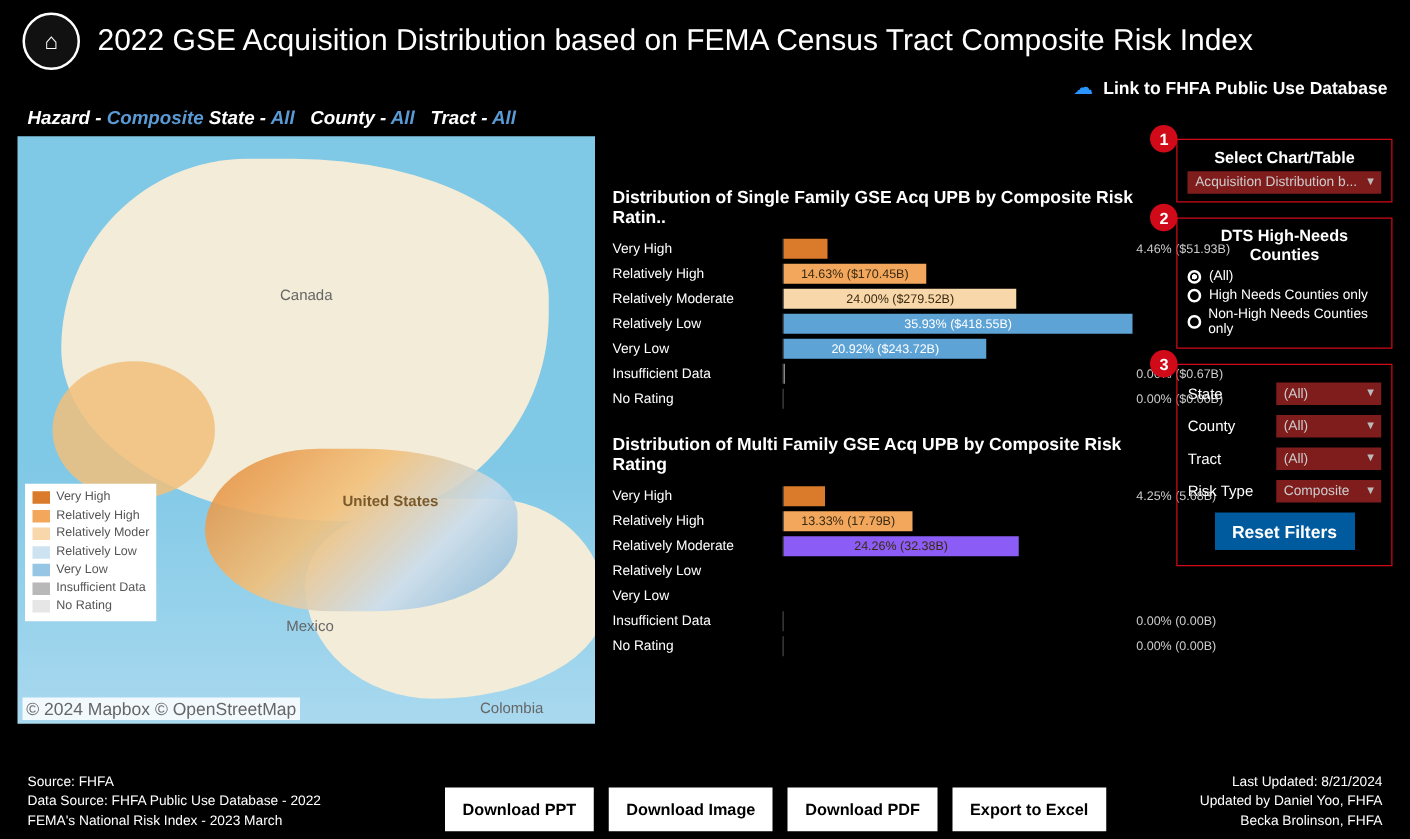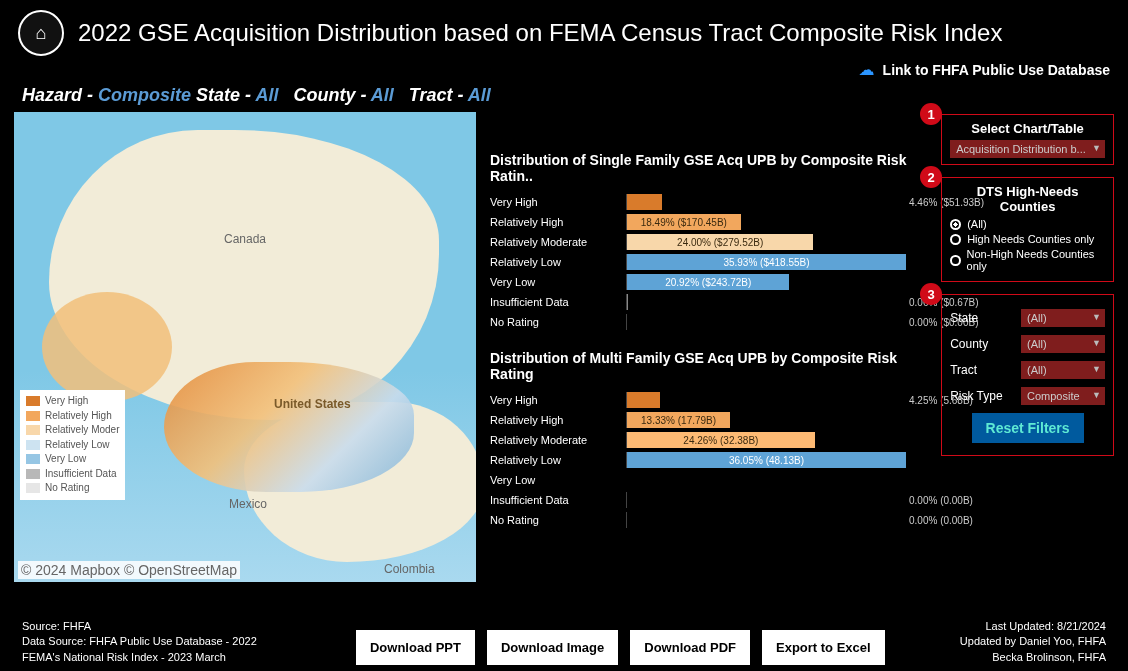--- a/index.html
+++ b/index.html
@@ -35,21 +35,21 @@
     display: flex;
     justify-content: flex-end;
     align-items: center;
     padding: 0 18px 4px 0;
     gap: 8px;
   }
   .cloud-icon { color: #2b95ff; font-size: 16px; }
   .link-text { font-size: 14px; font-weight: bold; cursor: pointer; }
   .breadcrumb {
     padding: 2px 22px 6px 22px;
-    font-size: 18px;
+    font-size: 15px;
     font-style: italic;
     font-weight: bold;
   }
   .bc-label { color: #fff; }
   .bc-val { color: #5b9bd5; }
   .main {
     display: flex;
     padding: 0 14px;
     gap: 14px;
   }
@@ -100,21 +100,21 @@
   .dropdown { background:#7f1d1d; color:#ccc; font-size:11px; padding:3px 18px 3px 6px;
     position:relative; cursor:pointer; white-space:nowrap; overflow:hidden; text-overflow:ellipsis;}
   .dropdown::after { content:"▼"; position:absolute; right:4px; top:3px; font-size:9px; color:#bbb;}
   .radio-row { display:flex; align-items:center; gap:6px; font-size:11px; margin:3px 0; cursor:pointer;}
   .radio { width:11px; height:11px; border-radius:50%; border:2px solid #fff; display:inline-block;}
   .radio.sel { background:radial-gradient(circle,#fff 0 40%, transparent 45%); border:2px solid #fff;}
   .filter-row { display:flex; align-items:center; justify-content:space-between;
     margin:8px 0; font-size:12px;}
   .filter-label { color:#fff; }
   .filter-dd { width:84px; }
-  .reset-btn { background:#005a9e; color:#5eead4; border:none; font-size:14px;
+  .reset-btn { background:#005a9e; color:#ffffff; border:none; font-size:14px;
     padding:7px 14px; display:block; margin:6px auto 2px; font-weight:bold; cursor:pointer;}
 
   .footer { position:absolute; bottom:6px; left:22px; right:22px;
     display:flex; align-items:flex-end; justify-content:space-between; font-size:11px;gap:44px;}
   .footer-left { line-height:1.4; }
   .footer-btns { display:flex; gap:12px;padding-left:24px; }
   .footer-btn { background:#fff; color:#000; padding:10px 14px; font-size:13px;
     font-weight:bold; cursor:pointer;}
   .footer-right { text-align:right; line-height:1.4;}
 </style>
@@ -198,21 +198,21 @@
           <div class="bar-cat">Very High</div>
           <div class="bar-track">
             <div class="bar-fill" style="width: 12.413%; background: rgb(217, 123, 43);">
               <div class="bar-after">4.46% ($51.93B)</div>
             </div>
           </div>
         </div>
         <div class="bar-row">
           <div class="bar-cat">Relatively High</div>
           <div class="bar-track">
-            <div class="bar-fill" style="width: 40.7181%; background: rgb(242, 167, 93); color: rgb(58, 42, 16);">18.49% ($170.45B)</div>
+            <div class="bar-fill" style="width: 40.7181%; background: rgb(242, 167, 93); color: rgb(58, 42, 16);">14.63% ($170.45B)</div>
           </div>
         </div>
         <div class="bar-row">
           <div class="bar-cat">Relatively Moderate</div>
           <div class="bar-track">
             <div class="bar-fill" style="width: 66.7965%; background: rgb(248, 215, 170); color: rgb(58, 42, 16);">24.00% ($279.52B)</div>
           </div>
         </div>
         <div class="bar-row">
           <div class="bar-cat">Relatively Low</div>
@@ -255,28 +255,25 @@
         </div>
         <div class="bar-row">
           <div class="bar-cat">Relatively High</div>
           <div class="bar-track">
             <div class="bar-fill" style="width: 36.9764%; background: rgb(242, 167, 93); color: rgb(58, 42, 16);">13.33% (17.79B)</div>
           </div>
         </div>
         <div class="bar-row">
           <div class="bar-cat">Relatively Moderate</div>
           <div class="bar-track">
-            <div class="bar-fill" style="width: 67.2954%; background: #fdba74; color: rgb(58, 42, 16);">24.26% (32.38B)</div>
+            <div class="bar-fill" style="width: 67.2954%; background: #8b5cf6; color: rgb(58, 42, 16);">24.26% (32.38B)</div>
           </div>
         </div>
         <div class="bar-row">
           <div class="bar-cat">Relatively Low</div>
-          <div class="bar-track">
-            <div class="bar-fill" style="width: 100%; background: rgb(94, 163, 214); color: rgb(255, 255, 255);">36.05% (48.13B)</div>
-          </div>
         </div>
         <div class="bar-row">
           <div class="bar-cat">Very Low</div>
         </div>
         <div class="bar-row">
           <div class="bar-cat">Insufficient Data</div>
           <div class="bar-track">
             <div class="bar-fill" style="width: 0%; background: rgb(136, 136, 136);">
               <div class="bar-after">0.00% (0.00B)</div>
             </div>

